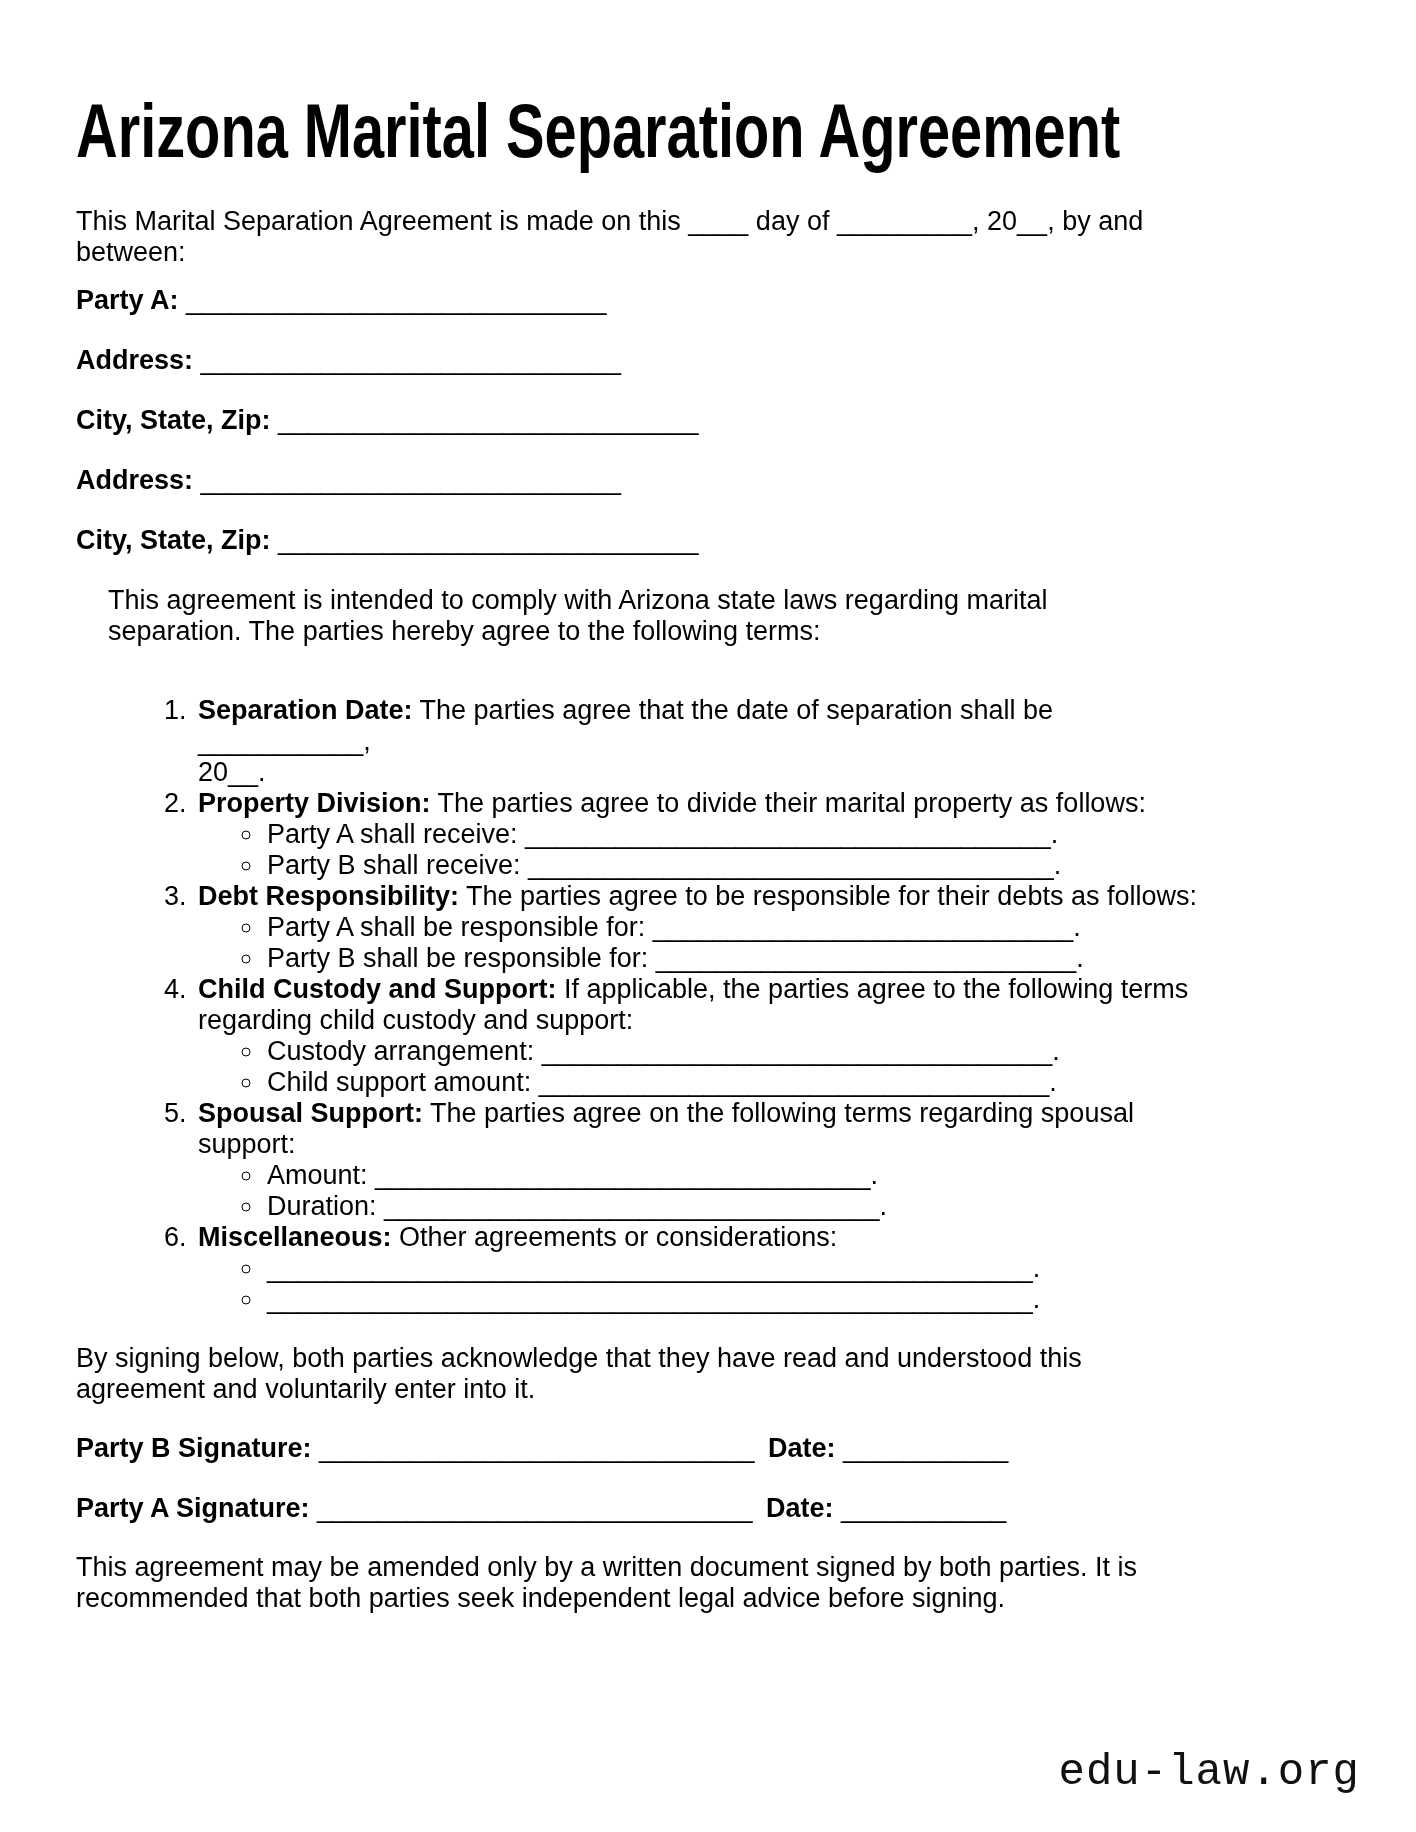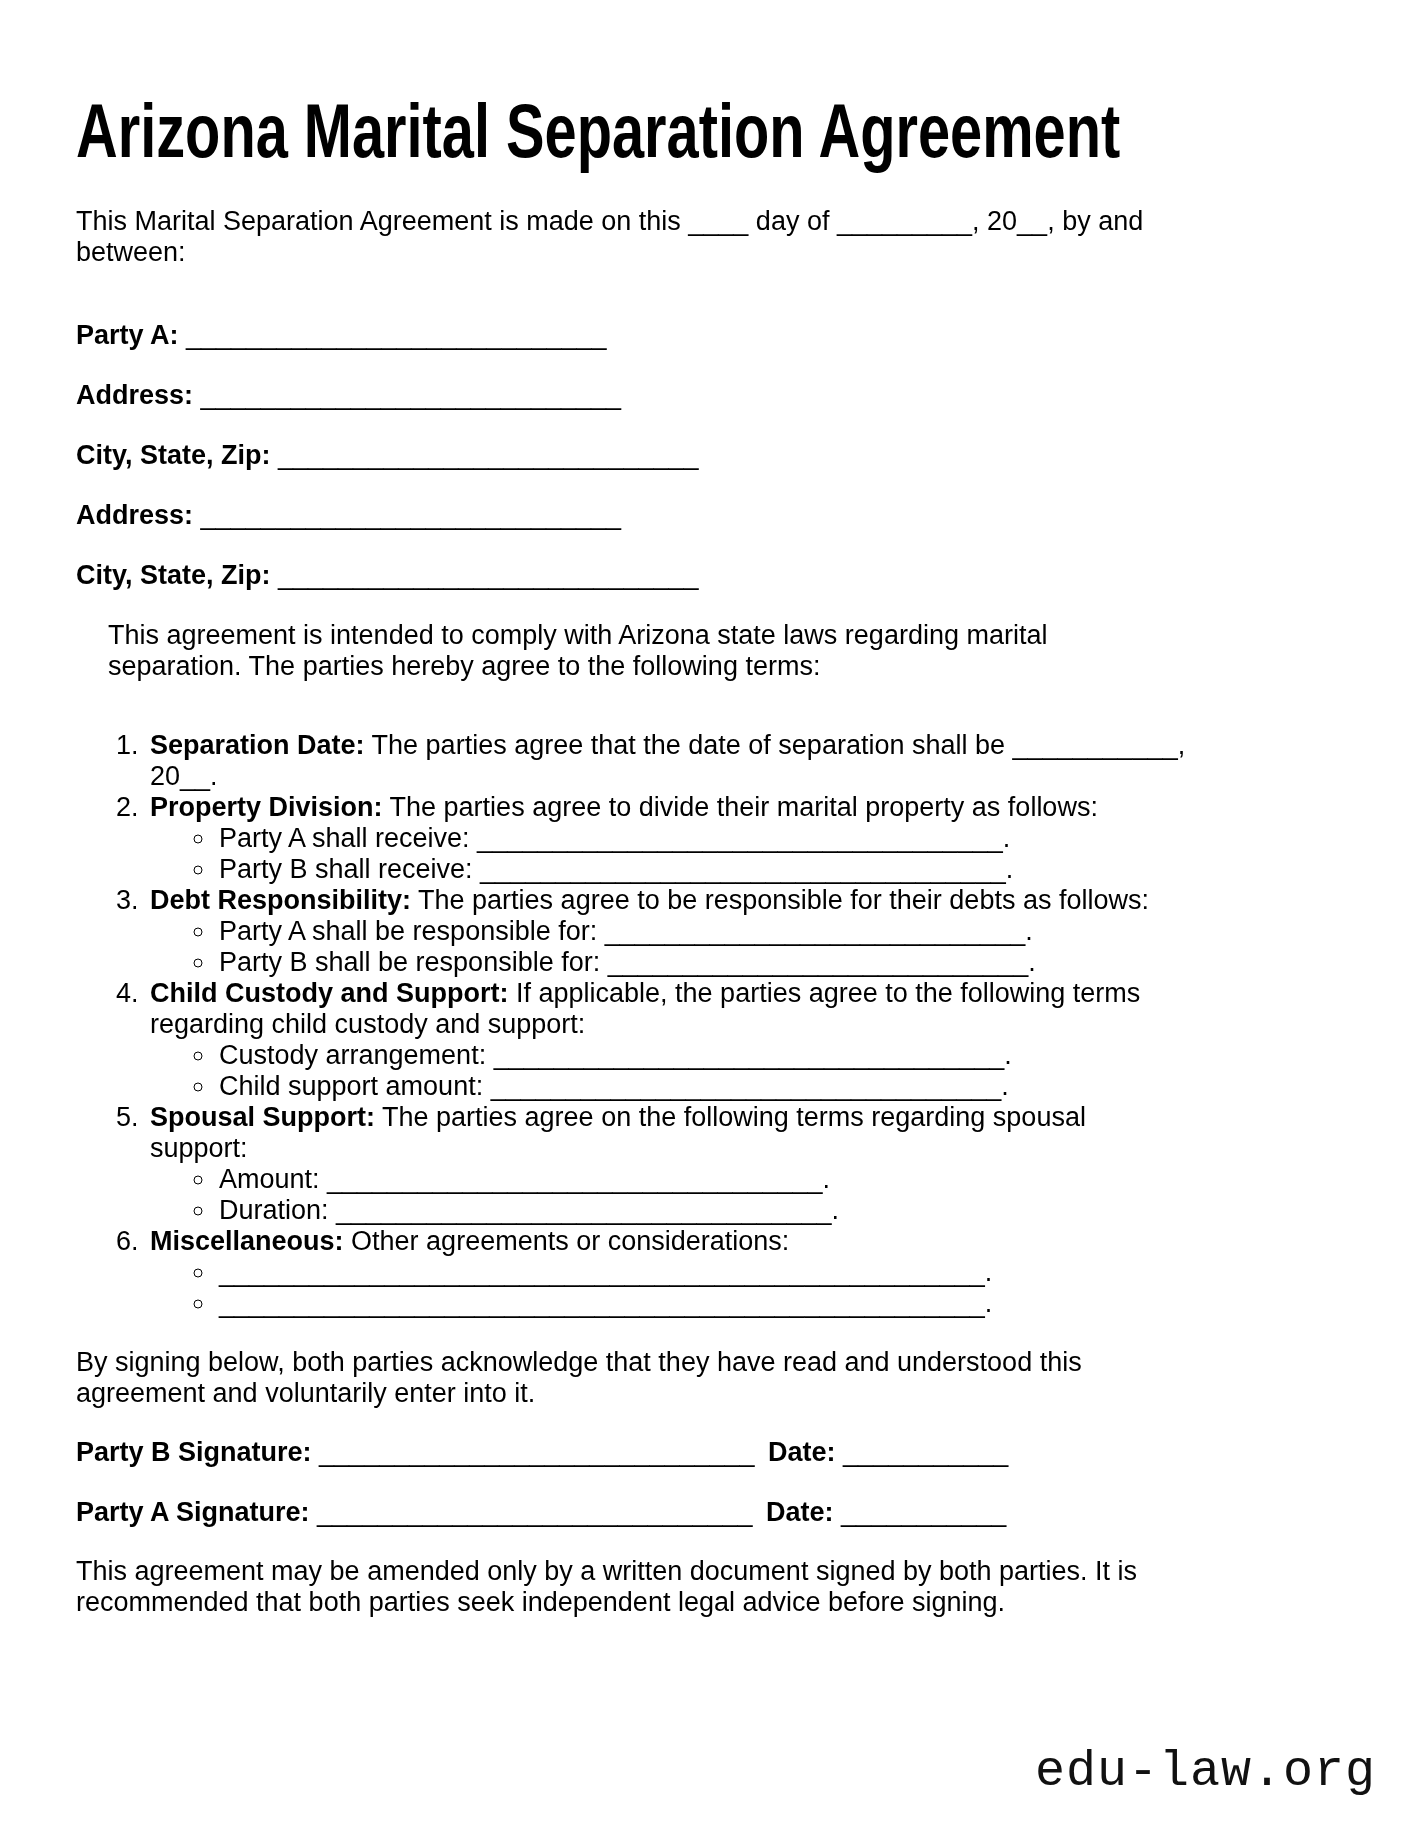--- a/index.html
+++ b/index.html
@@ -21,31 +21,31 @@
     line-height: 62px;
     font-weight: bold;
     white-space: nowrap;
     transform: scaleX(0.76);
     transform-origin: left center;
     margin: 34px 0 44px 0;
     letter-spacing: 0;
   }
 
   .para { white-space: pre-wrap; }
-  .intro { margin-bottom: 52px; }
+  .intro { margin-bottom: 17px; }
   .field-row { margin-bottom: 29px; }
   .field-row .label { font-weight: bold; }
   .compliance { margin-top: 14px; margin-left: 32px; }
 
   ol.terms {
     margin: 48px 0 0 0;
     padding-left: 70px;
     list-style-type: decimal;
   }
-  ol.terms > li { padding-left: 4px; }
+  ol.terms > li { padding-left: 4px; margin-left: 48px; }
   ol.terms .term-heading { font-weight: bold; }
   ol.terms .term-body { white-space: pre-wrap; }
   ul.sublist {
     list-style-type: circle;
     padding-left: 67px;
     margin: 0;
   }
   ul.sublist > li { padding-left: 2px; }
 
   .ack { margin-top: 28px; }
@@ -53,23 +53,23 @@
   .sig-row { margin-top: 28px; white-space: nowrap; }
   .sig-row .label, .sig-row .date-label { font-weight: bold; }
   .sig-row .date-label { margin-left: 6px; }
   .sig-row + .sig-row { margin-top: 29px; }
 
   .amendment { margin-top: 28px; }
 
   .brand {
     position: absolute;
     top: 1742px;
-    right: 40px;
+    right: 56px;
     font-family: "Liberation Mono", "DejaVu Sans Mono", monospace;
-    font-size: 50px;
+    font-size: 44px;
     line-height: 60px;
     color: #111111;
     letter-spacing: 1px;
     white-space: nowrap;
   }
 </style>
 </head>
 <body>
 
 <div class="page">

